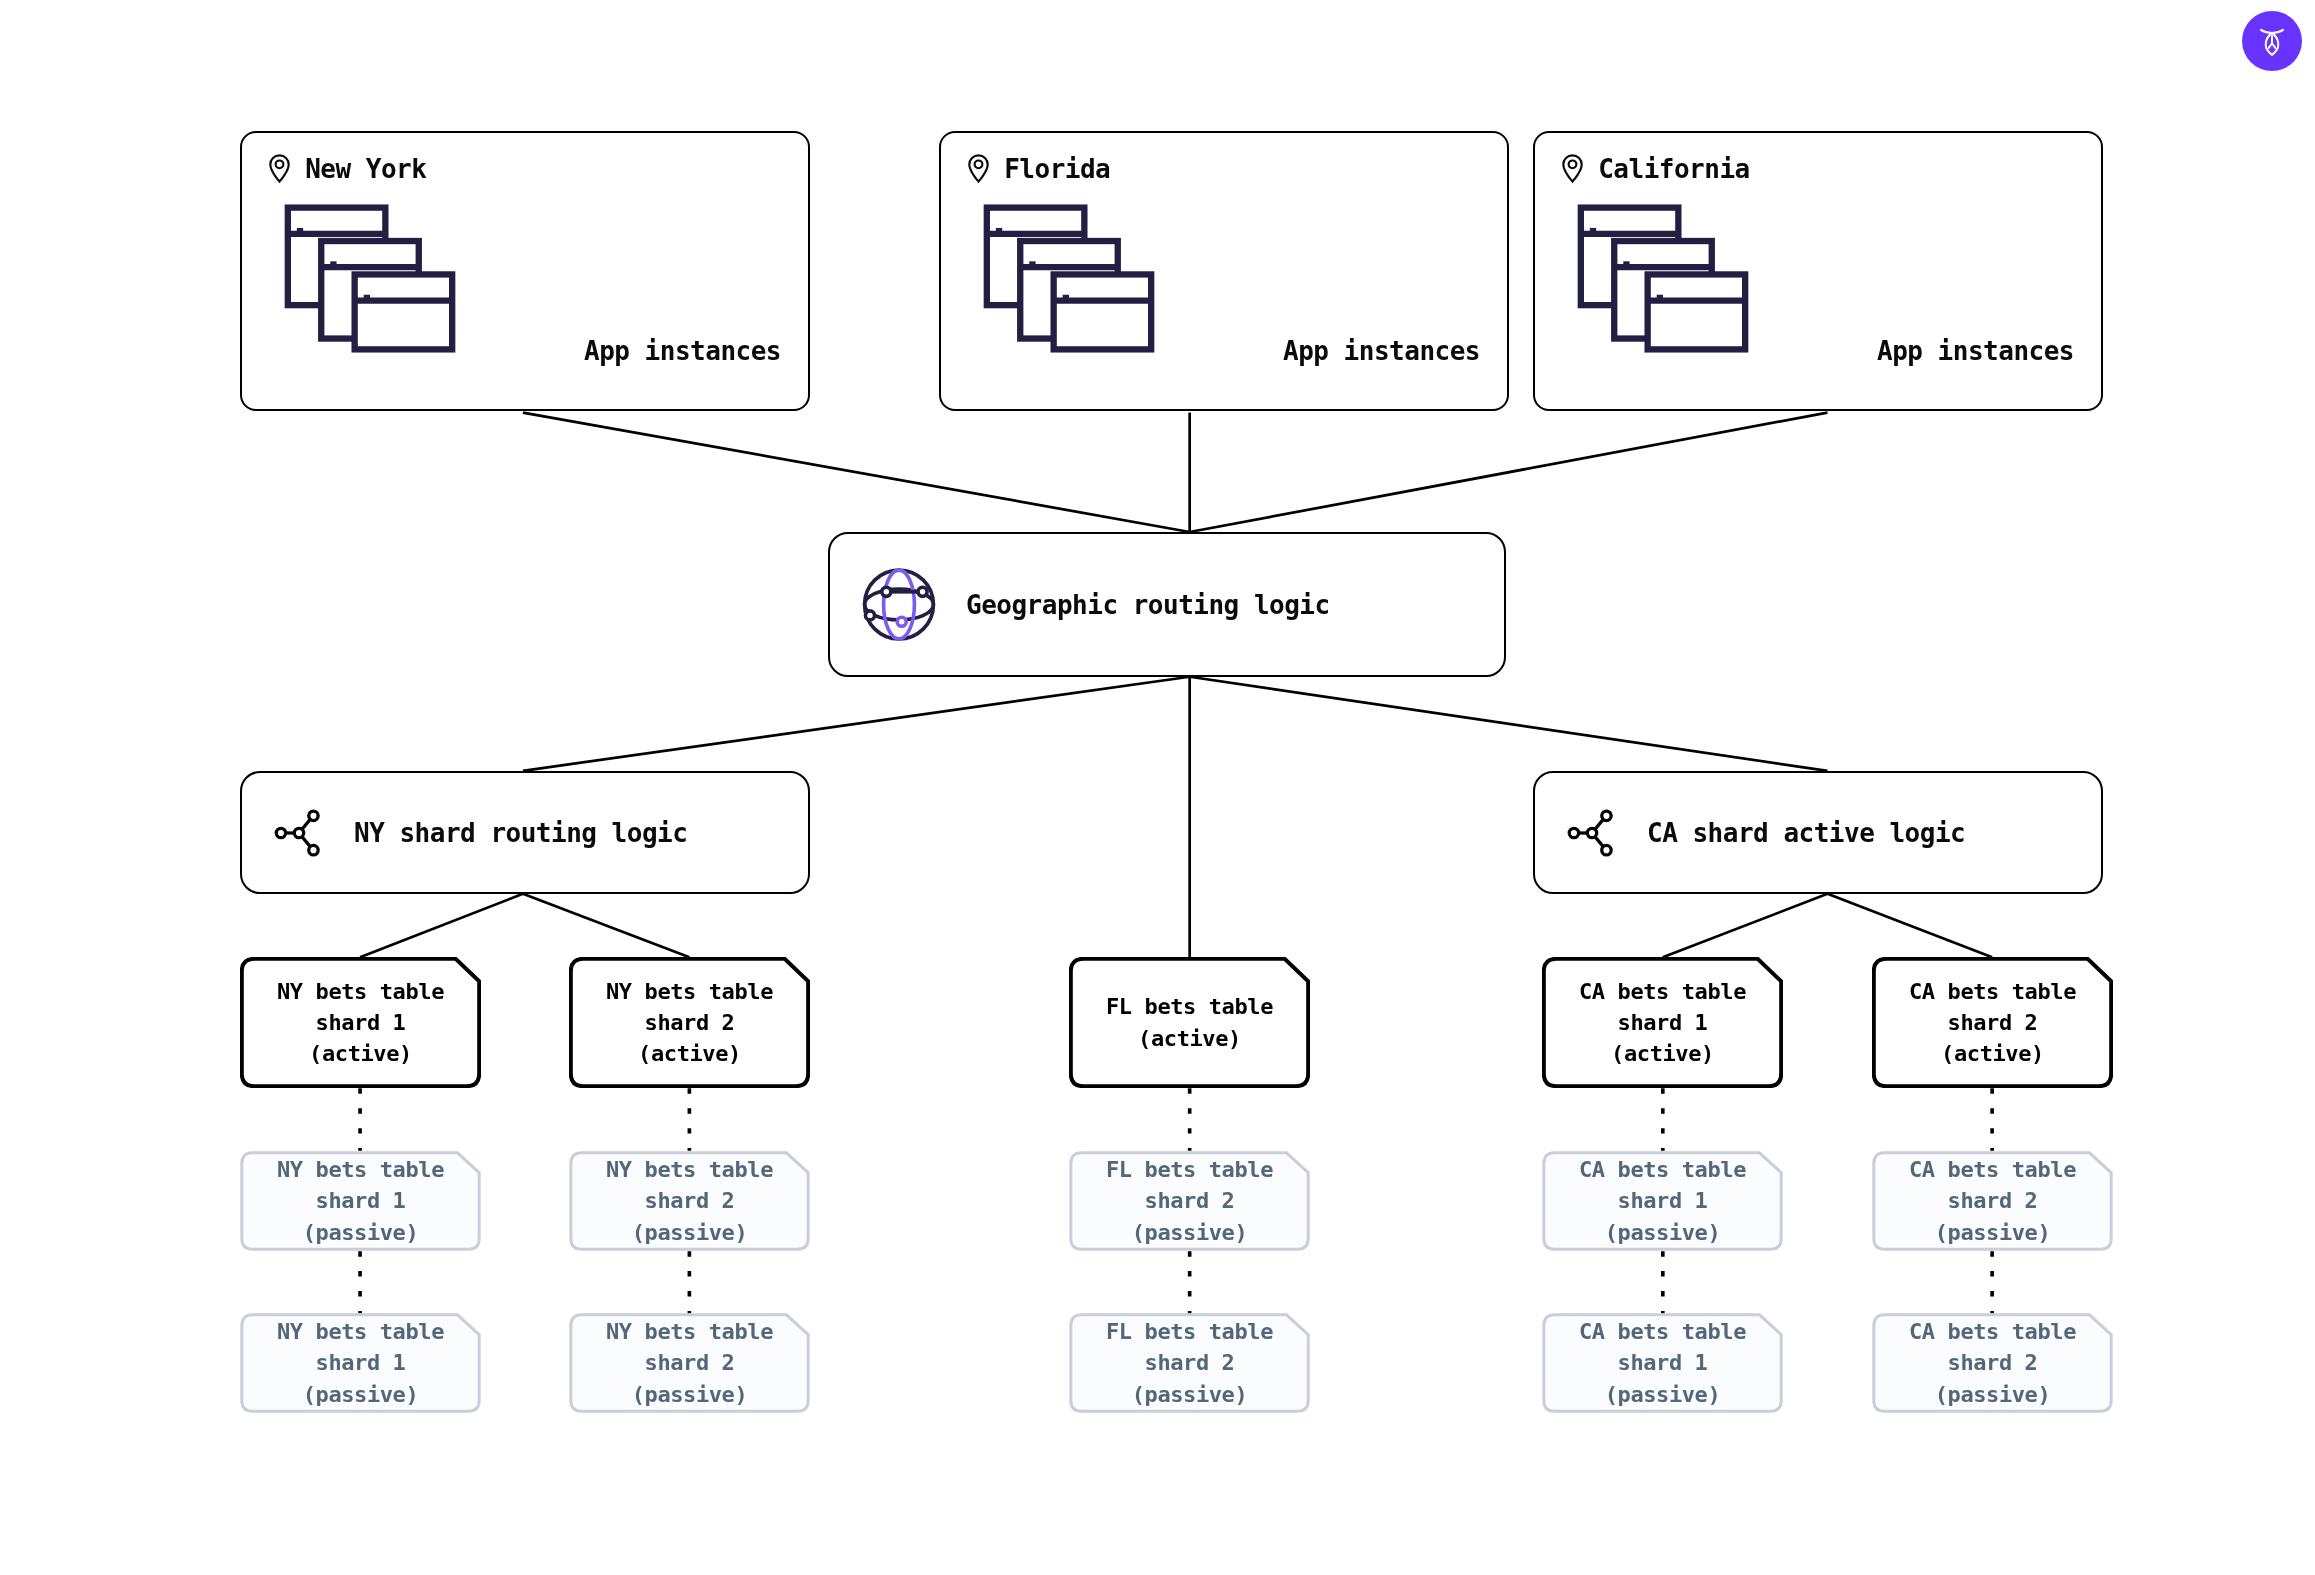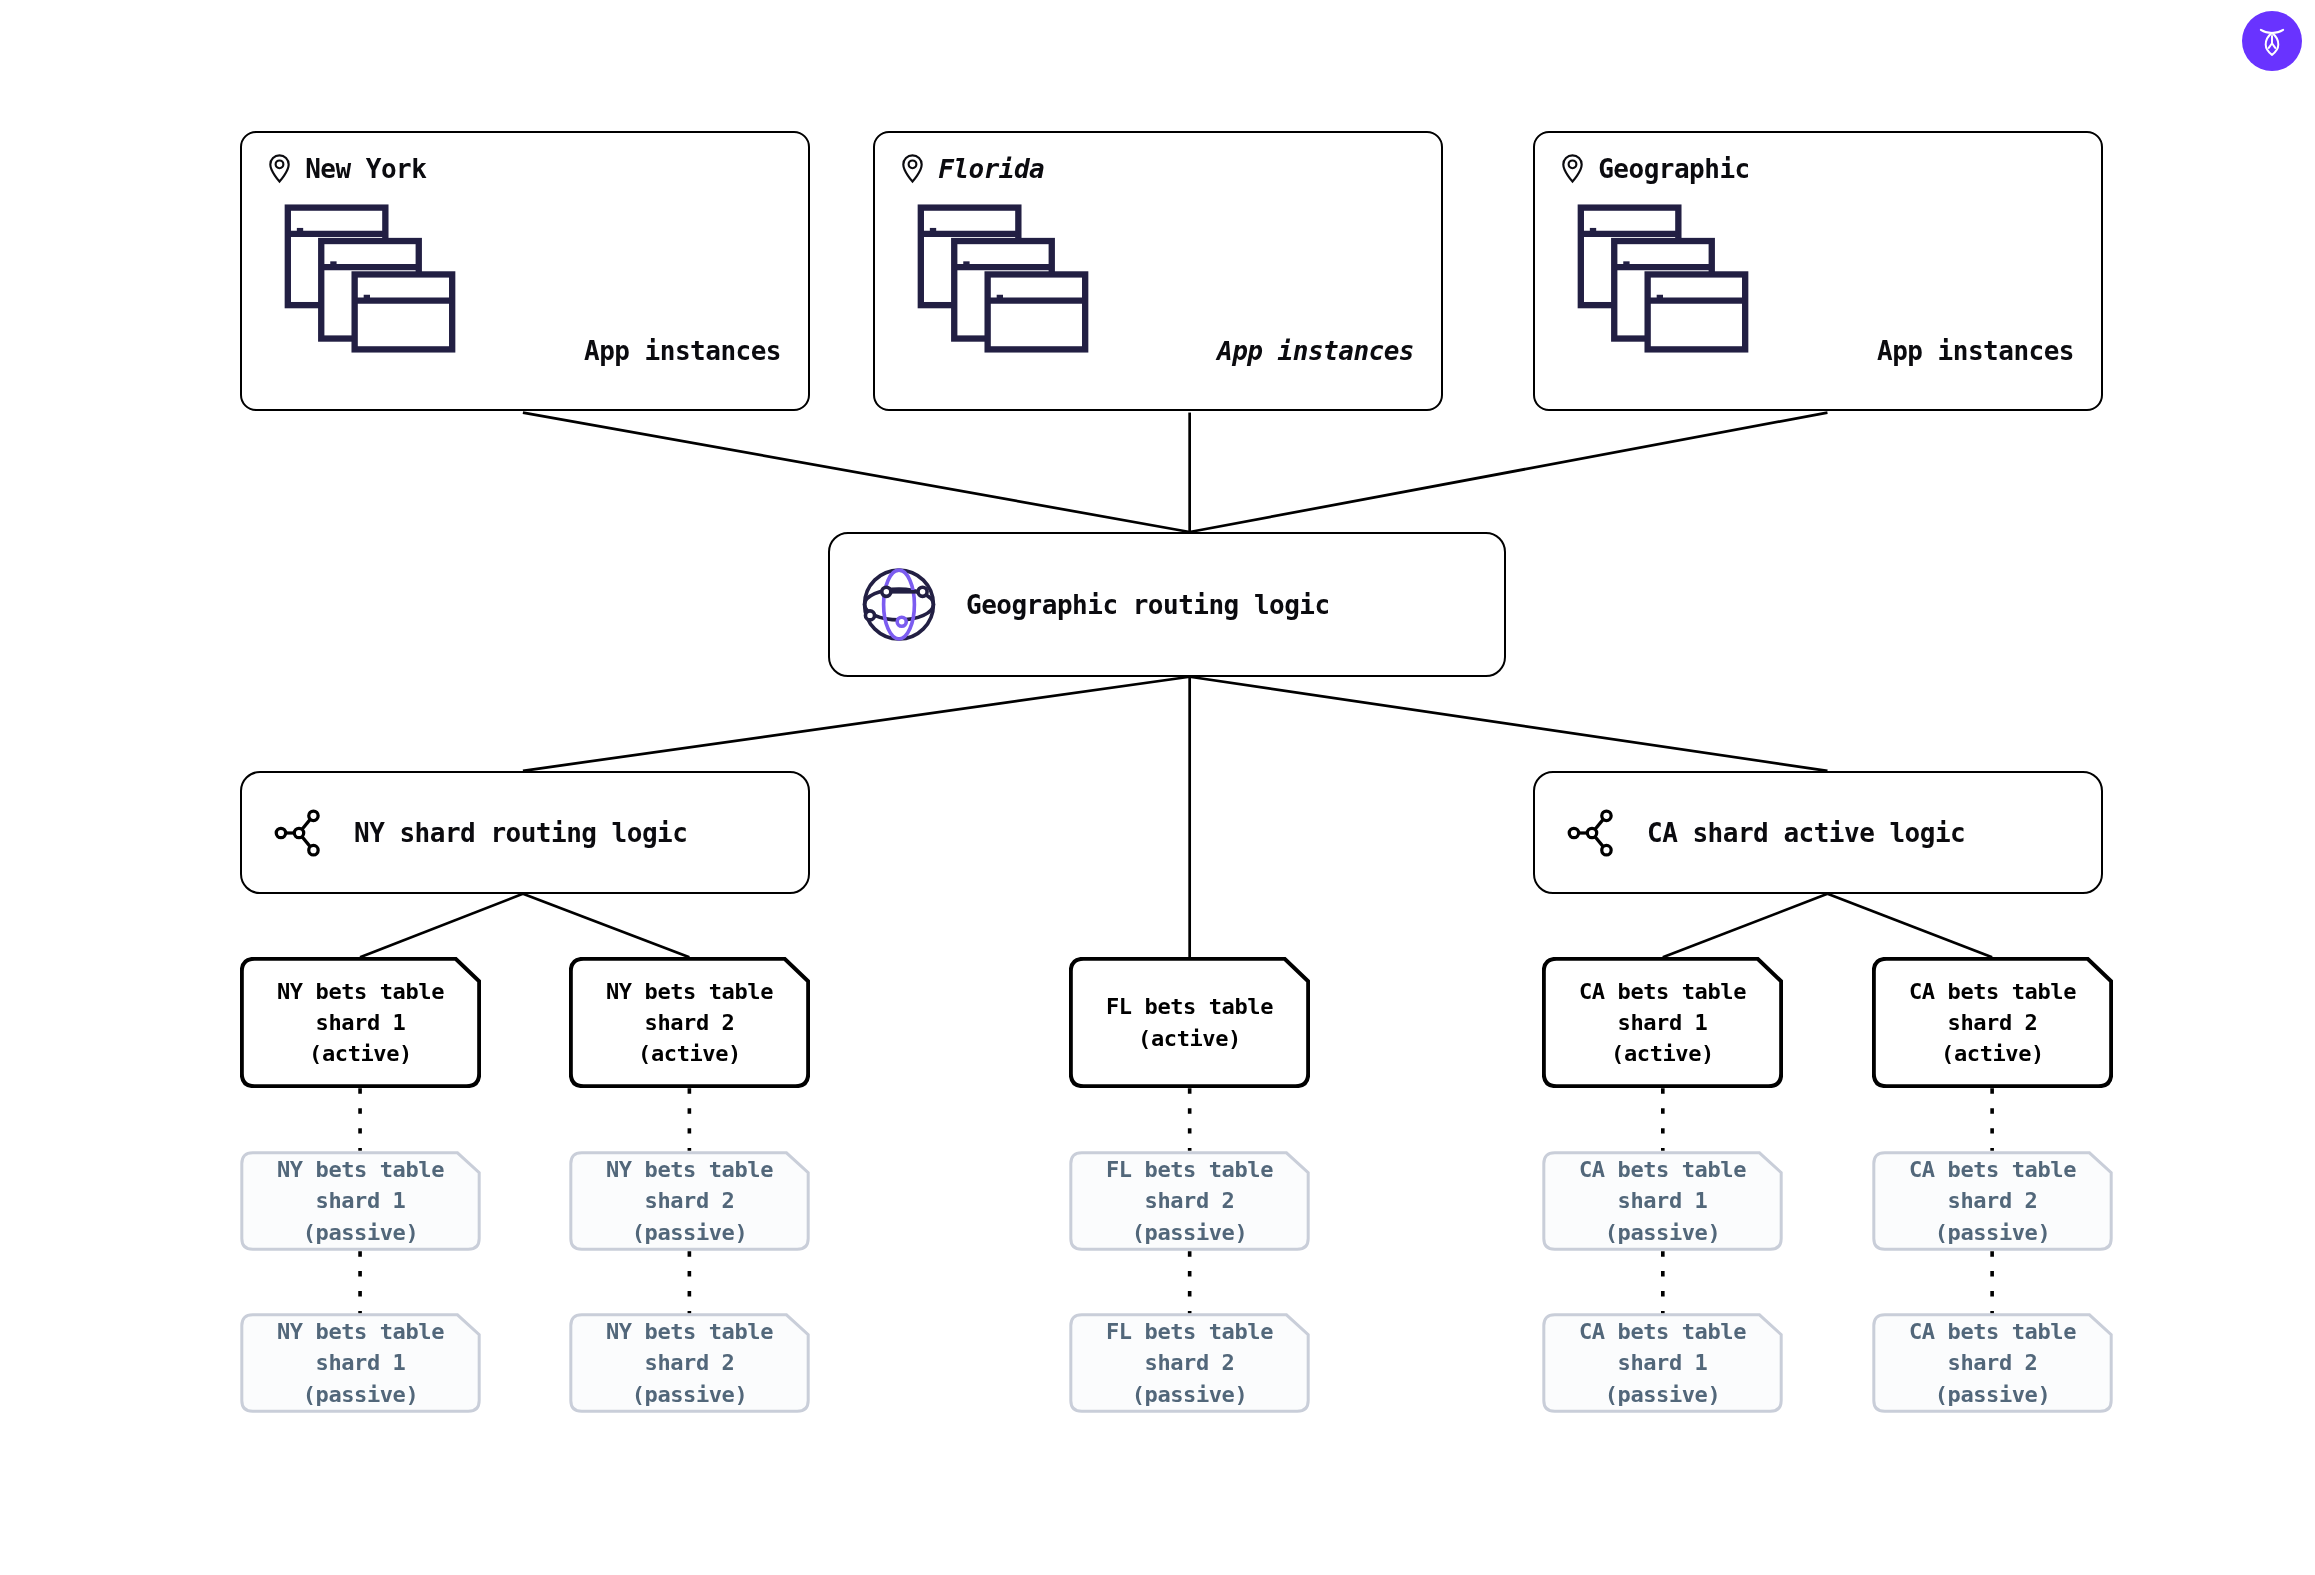--- a/index.html
+++ b/index.html
@@ -203,21 +203,21 @@
         <g fill="#221f43">
           <rect x="14" y="26.5" width="7" height="7"></rect>
           <rect x="51" y="63.5" width="7" height="7"></rect>
           <rect x="88" y="100.5" width="7" height="7"></rect>
         </g>
       </svg>
     </div>
     <div class="app-caption">App instances</div>
   </div>
 
-  <div class="region-card" style="left:873px; top:131px;font-style:italic;">
+  <div class="region-card" style="left:939px; top:131px;">
     <div class="region-head">
       <svg width="27" height="31" viewBox="0 0 30 34">
         <path d="M15 2.5 C9.3 2.5 4.8 7 4.8 12.6 C4.8 20.2 15 31.5 15 31.5 C15 31.5 25.2 20.2 25.2 12.6 C25.2 7 20.7 2.5 15 2.5 Z" fill="none" stroke="#0b0b0f" stroke-width="2.4"></path>
         <circle cx="15" cy="12.4" r="4.3" fill="none" stroke="#0b0b0f" stroke-width="2.4"></circle>
       </svg>
       <span class="region-name">Florida</span>
     </div>
     <div class="app-stack">
       <svg width="172" height="149" viewBox="0 0 190 165">
         <g fill="#ffffff" stroke="#221f43" stroke-width="7">
@@ -239,21 +239,21 @@
     </div>
     <div class="app-caption">App instances</div>
   </div>
 
   <div class="region-card" style="left:1533px; top:131px;">
     <div class="region-head">
       <svg width="27" height="31" viewBox="0 0 30 34">
         <path d="M15 2.5 C9.3 2.5 4.8 7 4.8 12.6 C4.8 20.2 15 31.5 15 31.5 C15 31.5 25.2 20.2 25.2 12.6 C25.2 7 20.7 2.5 15 2.5 Z" fill="none" stroke="#0b0b0f" stroke-width="2.4"></path>
         <circle cx="15" cy="12.4" r="4.3" fill="none" stroke="#0b0b0f" stroke-width="2.4"></circle>
       </svg>
-      <span class="region-name">Geographic</span>
+      <span class="region-name">California</span>
     </div>
     <div class="app-stack">
       <svg width="172" height="149" viewBox="0 0 190 165">
         <g fill="#ffffff" stroke="#221f43" stroke-width="7">
           <rect x="4" y="4" width="108" height="108"></rect>
           <rect x="41" y="41" width="108" height="108"></rect>
           <rect x="78" y="78" width="108" height="83"></rect>
         </g>
         <g stroke="#221f43" stroke-width="7">
           <line x1="4" y1="33" x2="112" y2="33"></line>

